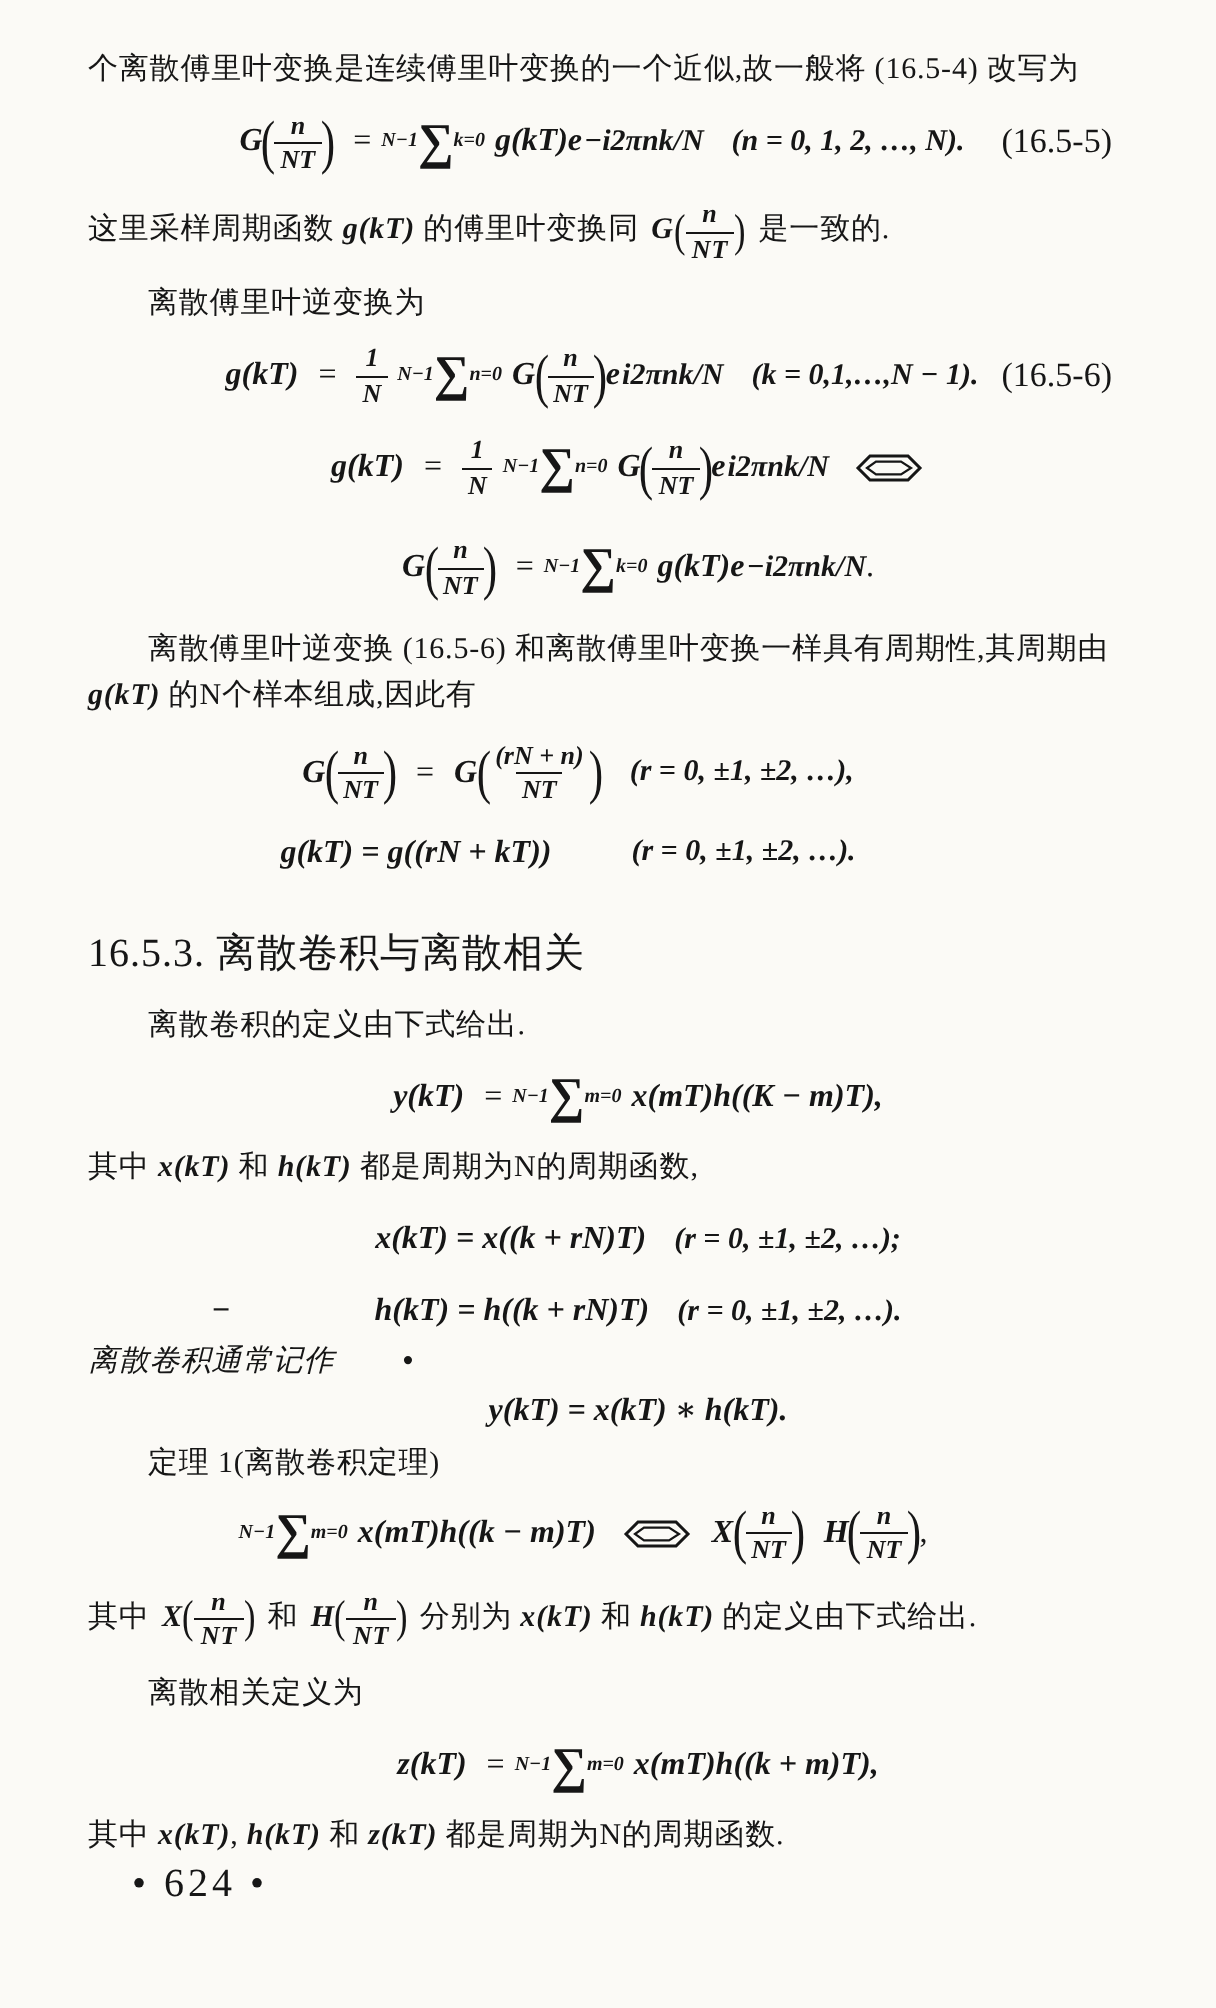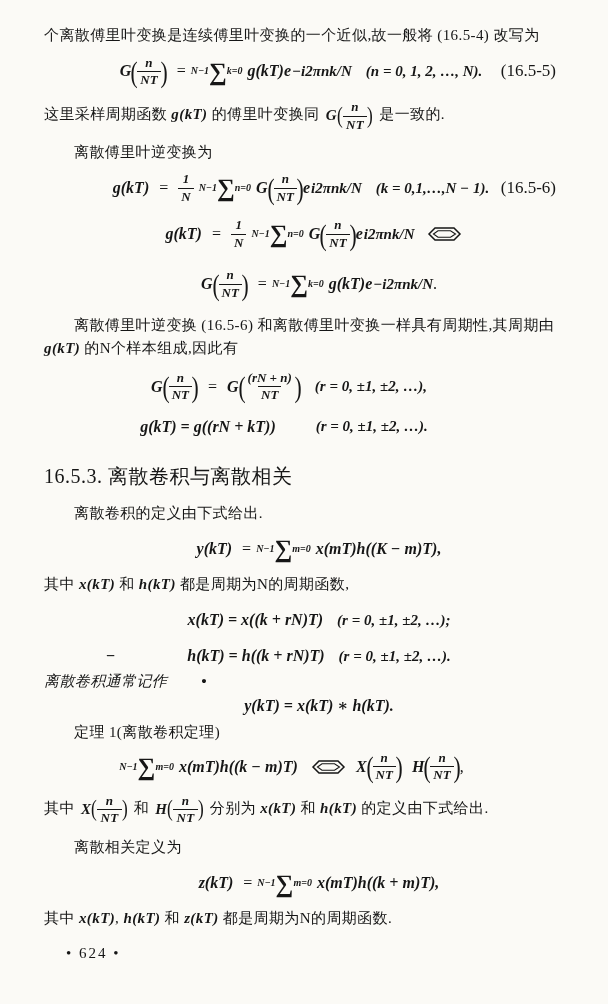--- a/index.html
+++ b/index.html
@@ -34,21 +34,21 @@
   .frac .num{padding:0 3px;}
   .frac .den{border-top:1.3px solid #161616;padding:0 3px;}
   .bp{font-size:30px;font-weight:400;font-style:normal;line-height:.9;
     display:inline-block;transform:scaleX(.72);margin:0 -2px;}
   .bp-s{font-size:23px;font-weight:400;font-style:normal;line-height:.9;
     display:inline-block;transform:scaleX(.75);margin:0 -1px;vertical-align:middle;}
   .sup{font-size:15px;vertical-align:7px;font-style:italic;font-weight:600;margin-left:1px;}
   .ifrac{display:inline-flex;align-items:center;vertical-align:middle;margin:0 2px;}
   .iff{margin:0 8px;display:inline-flex;align-items:center;}
   .heading{font-size:20px;font-weight:normal;margin:20px 0 12px;letter-spacing:.5px;}
-  .footer{margin-top:14px;padding-left:22px;font-size:15px;letter-spacing:2px;}
+  .footer{margin-top:0;padding-left:22px;font-size:20px;letter-spacing:2px;}
   .straydash{position:absolute;left:62px;top:50%;transform:translateY(-50%);
     font-style:normal;font-weight:700;}
   .straydot{margin-left:34px;font-weight:700;}
   .gap-s{margin-left:10px;}
 </style>
 </head>
 <body>
 
 <div class="page">
 

